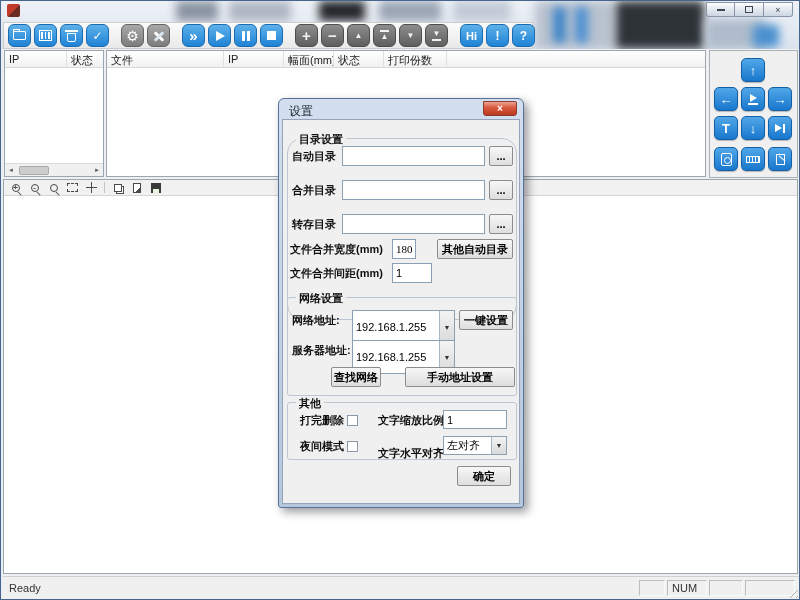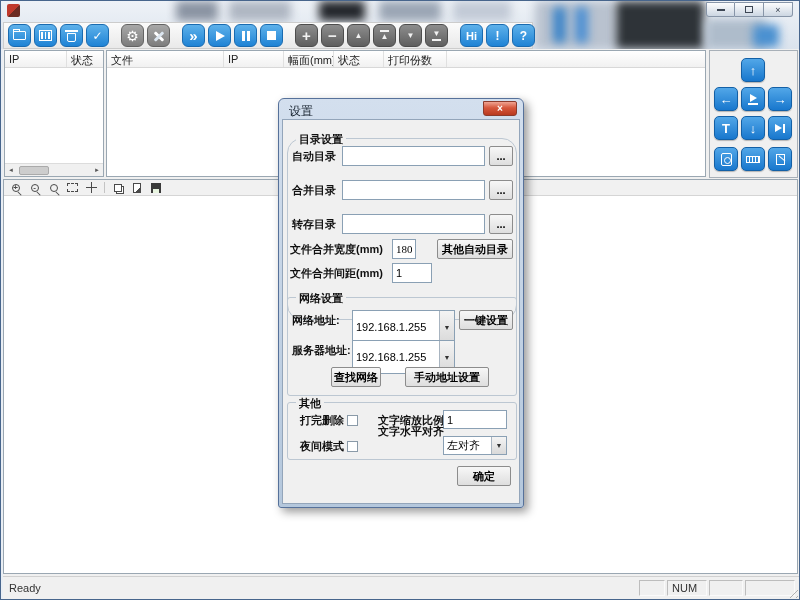--- a/index.html
+++ b/index.html
@@ -376,32 +376,32 @@
       <span class="val">192.168.1.255</span>
       <span class="drop">▼</span>
     </div>
     <div class="dbtn" style="left:180px;top:211px;width:54px;">一键设置</div>
     <span class="dl" style="left:13px;top:241px;">服务器地址:</span>
     <div class="combo" style="left:73px;top:241px;width:103px;">
       <span class="val">192.168.1.255</span>
       <span class="drop">▼</span>
     </div>
     <div class="dbtn" style="left:52px;top:268px;width:50px;">查找网络</div>
-    <div class="dbtn" style="left:126px;top:268px;width:84px;">手动地址设置</div>
+    <div class="dbtn" style="left:126px;top:268px;width:110px;">手动地址设置</div>
 
     <div class="grp" style="left:8px;top:303px;width:230px;height:58px;">
       <span class="grp-leg">其他</span>
     </div>
     <span class="dl" style="left:21px;top:311px;">打完删除</span>
     <span class="cb" style="left:68px;top:316px;"></span>
     <span class="dl" style="left:99px;top:311px;">文字缩放比例</span>
     <input class="din" style="left: 164px; top: 311px; width: 64px; height: 19px;" value="1">
     <span class="dl" style="left:21px;top:337px;">夜间模式</span>
     <span class="cb" style="left:68px;top:342px;"></span>
-    <span class="dl" style="left:99px;top:322px;">文字水平对齐</span>
+    <span class="dl" style="left:99px;top:344px;">文字水平对齐</span>
     <div class="combo" style="left:164px;top:337px;width:64px;height:19px;">
       <span class="val">左对齐</span>
       <span class="drop">▼</span>
     </div>
 
     <div class="dbtn" style="left:178px;top:367px;width:54px;height:20px;">确定</div>
   </div>
 
 </div>
 

